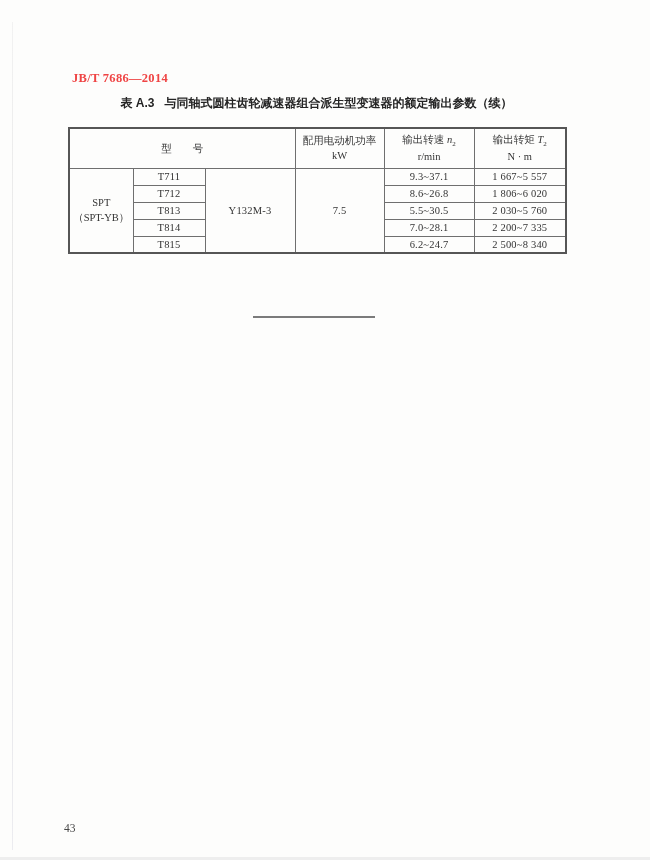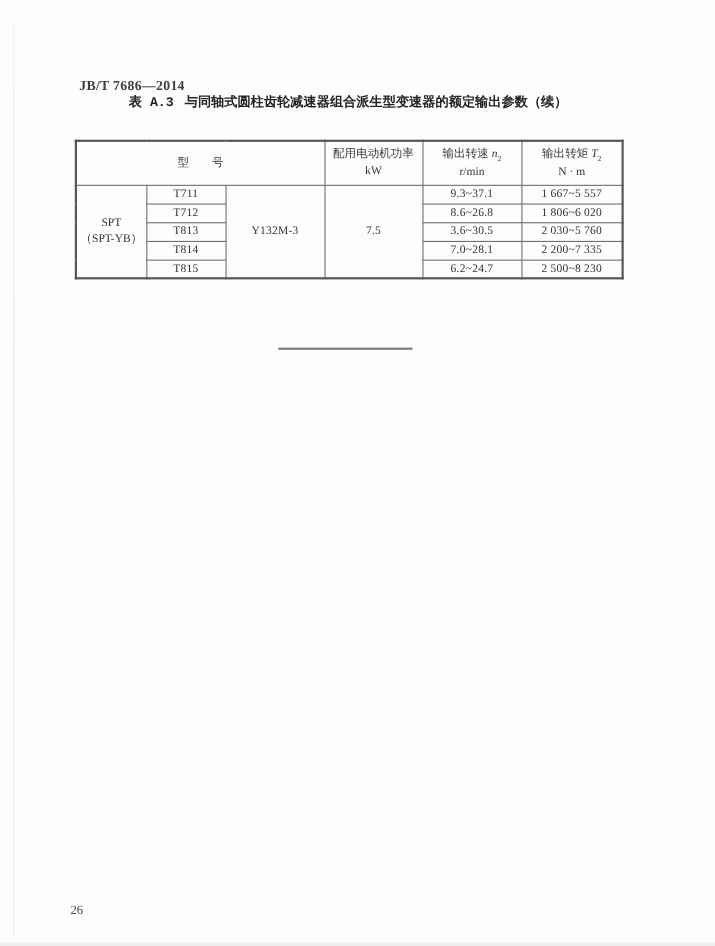--- a/index.html
+++ b/index.html
@@ -16,27 +16,27 @@
     width: 1px; height: 828px;
     background: linear-gradient(#f2f2f2, #e4e4e4 40%, #ececf0);
   }
   .scan-edge-bottom {
     position: absolute; left: 0; bottom: 0;
     width: 100%; height: 3px; background: #eeeeee;
   }
   .doc-header {
     position: absolute; left: 72px; top: 71px;
     font-size: 12.5px; font-weight: bold; letter-spacing: 0.3px;
-    color: #404040;
+    color: #ef4444;
   }
   .table-caption {
-    position: absolute; left: 68px; top: 84px; width: 497px;
+    position: absolute; left: 68px; top: 95px; width: 497px;
     text-align: center; font-size: 12px; font-weight: bold;
     color: #242424;
-    font-family: Liberation Mono, monospace;
+    font-family: Liberation Sans, sans-serif;
   }
   .table-caption .cap-label { margin-right: 10px; }
   .main-table {
     position: absolute; left: 68px; top: 127px; width: 497px;
     border-collapse: collapse;
     table-layout: fixed;
     font-size: 10.5px;
     color: #333333;
     padding-left: 16px;
   }
@@ -117,31 +117,31 @@
       <td class="num">9.3~37.1</td>
       <td class="num">1 667~5 557</td>
     </tr>
     <tr>
       <td class="num">T712</td>
       <td class="num">8.6~26.8</td>
       <td class="num">1 806~6 020</td>
     </tr>
     <tr>
       <td class="num">T813</td>
-      <td class="num">3.6~30.5</td>
+      <td class="num">5.5~30.5</td>
       <td class="num">2 030~5 760</td>
     </tr>
     <tr>
       <td class="num">T814</td>
       <td class="num">7.0~28.1</td>
       <td class="num">2 200~7 335</td>
     </tr>
     <tr>
       <td class="num">T815</td>
       <td class="num">6.2~24.7</td>
-      <td class="num">2 500~8 230</td>
+      <td class="num">2 500~8 340</td>
     </tr>
   </tbody>
 </table>
 
 <div class="closing-divider"></div>
 
-<div class="page-number">26</div>
+<div class="page-number">43</div>
 
 </body></html>

